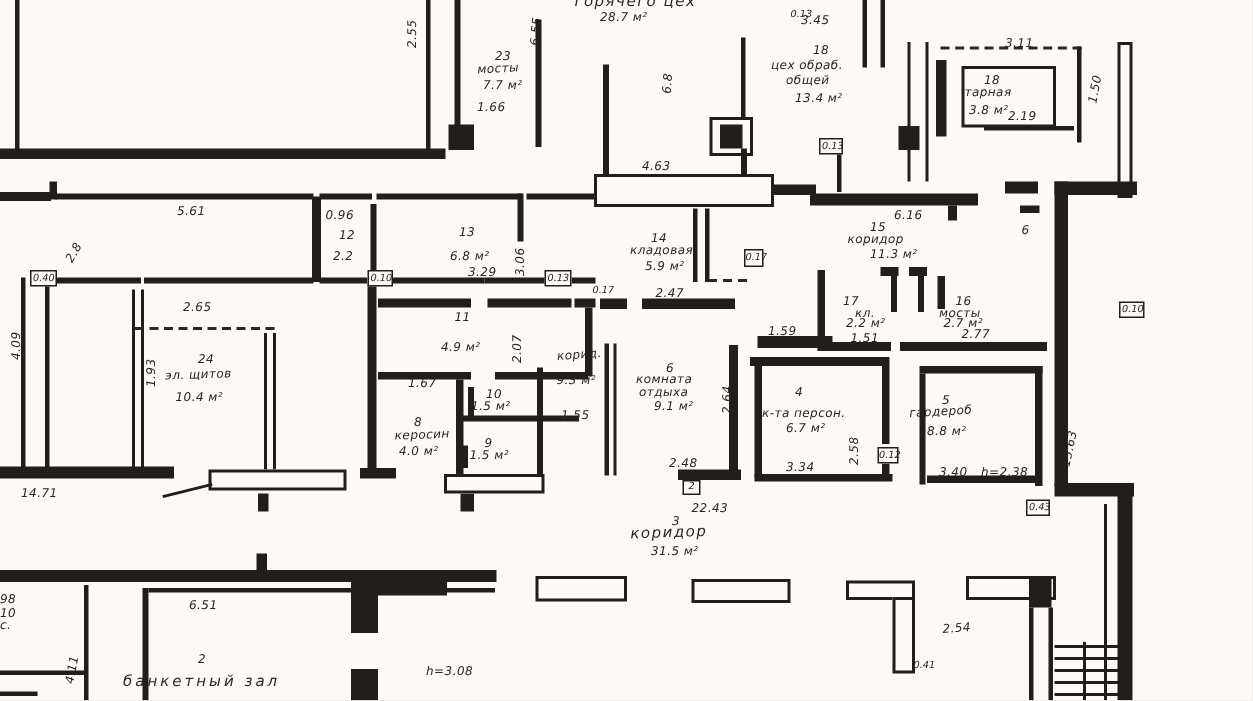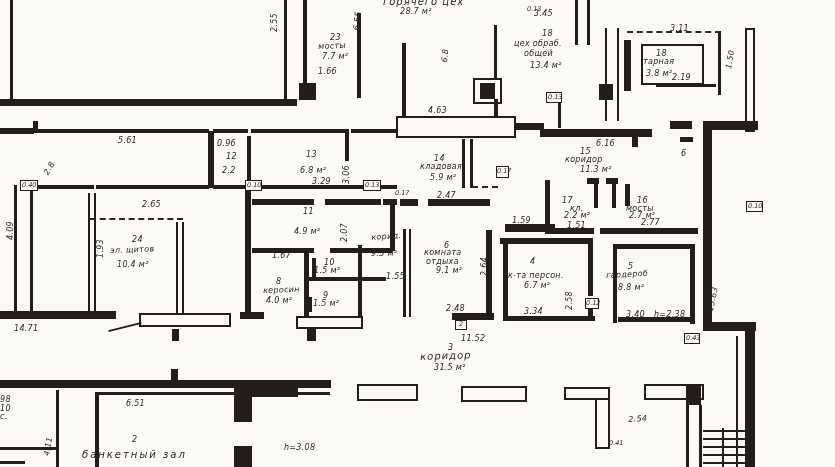--- a/index.html
+++ b/index.html
@@ -200,30 +200,30 @@
   <span class="lb" style="left:306px;top:150px">13</span>
   <span class="lb" style="left:300px;top:166px">6.8 м²</span>
   <span class="lb" style="left:312px;top:177px">3.29</span>
 
   <span class="lb" style="left:303px;top:207px">11</span>
   <span class="lb" style="left:294px;top:227px">4.9 м²</span>
 
   <span class="lb" style="left:132px;top:235px">24</span>
   <span class="lb" style="left:110px;top:246px;transform:rotate(-2deg)">эл. щитов</span>
   <span class="lb" style="left:117px;top:260px">10.4 м²</span>
-  <span class="lb" style="left:142px;top:200px">2.65</span>
+  <span class="lb" style="left:122px;top:200px">2.65</span>
 
   <span class="lb" style="left:434px;top:154px">14</span>
   <span class="lb" style="left:420px;top:162px">кладовая</span>
   <span class="lb" style="left:430px;top:173px">5.9 м²</span>
   <span class="lb" style="left:437px;top:191px">2.47</span>
 
   <span class="lb" style="left:371px;top:233px;transform:rotate(-4deg)">корид.</span>
   <span class="lb" style="left:371px;top:249px">9.3 м²</span>
-  <span class="lb" style="left:386px;top:272px">1.55</span>
+  <span class="lb" style="left:374px;top:272px">1.55</span>
 
   <span class="lb" style="left:444px;top:241px">6</span>
   <span class="lb" style="left:424px;top:248px">комната</span>
   <span class="lb" style="left:426px;top:257px">отдыха</span>
   <span class="lb" style="left:436px;top:266px">9.1 м²</span>
   <span class="lb" style="left:446px;top:304px">2.48</span>
 
   <span class="lb" style="left:276px;top:277px">8</span>
   <span class="lb" style="left:263px;top:286px;transform:rotate(-2deg)">керосин</span>
   <span class="lb" style="left:266px;top:296px">4.0 м²</span>
@@ -256,21 +256,21 @@
 
   <span class="lb" style="left:628px;top:262px">5</span>
   <span class="lb" style="left:606px;top:271px;transform:rotate(-3deg)">гардероб</span>
   <span class="lb" style="left:618px;top:283px">8.8 м²</span>
   <span class="lb" style="left:626px;top:310px">3.40</span>
   <span class="lb" style="left:654px;top:310px">h=2.38</span>
 
   <span class="lb" style="left:448px;top:343px">3</span>
   <span class="lb big" style="left:420px;top:351px;transform:rotate(-2deg)">коридор</span>
   <span class="lb" style="left:434px;top:363px">31.5 м²</span>
-  <span class="lb" style="left:461px;top:334px">11.52</span>
+  <span class="lb" style="left:461px;top:334px">22.43</span>
 
   <span class="lb" style="left:132px;top:435px">2</span>
   <span class="lb big" style="left:82px;top:449px;letter-spacing:2px">банкетный зал</span>
   <span class="lb" style="left:126px;top:399px">6.51</span>
   <span class="lb" style="left:284px;top:443px">h=3.08</span>
 
   <span class="lb" style="left:270px;top:32px;transform:rotate(-90deg)">2.55</span>
   <span class="lb" style="left:352px;top:30px;transform:rotate(-85deg)">6.55</span>
   <span class="lb tiny" style="left:527px;top:6px">0.13</span>
   <span class="lb" style="left:428px;top:106px">4.63</span>

